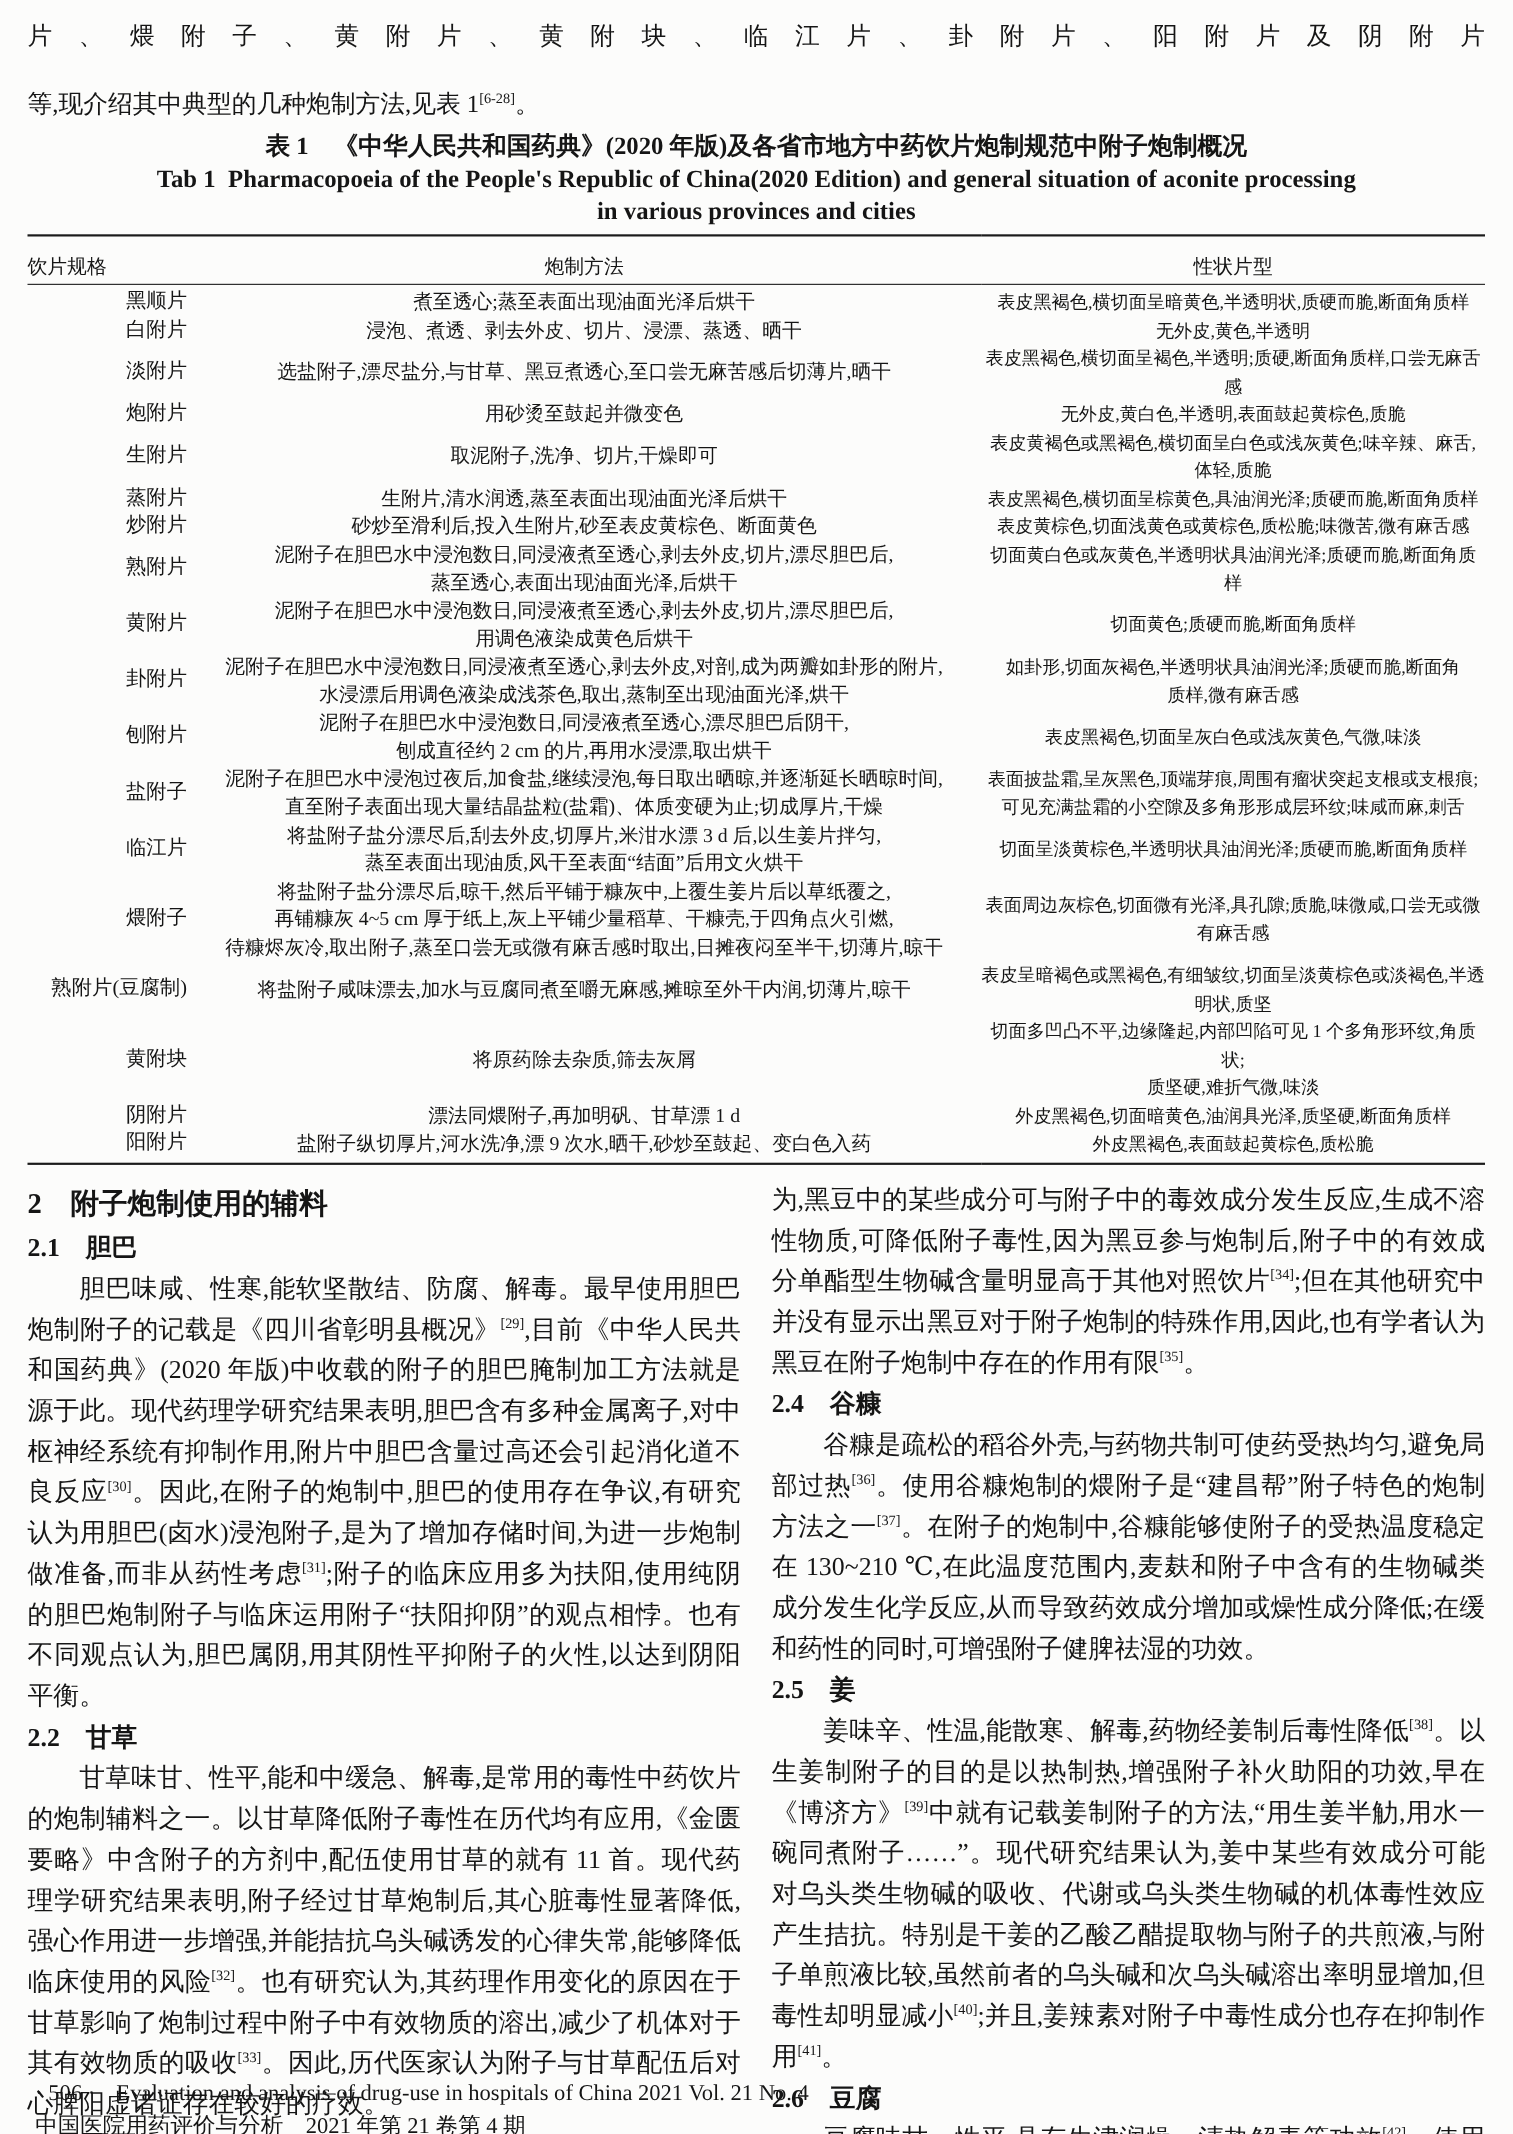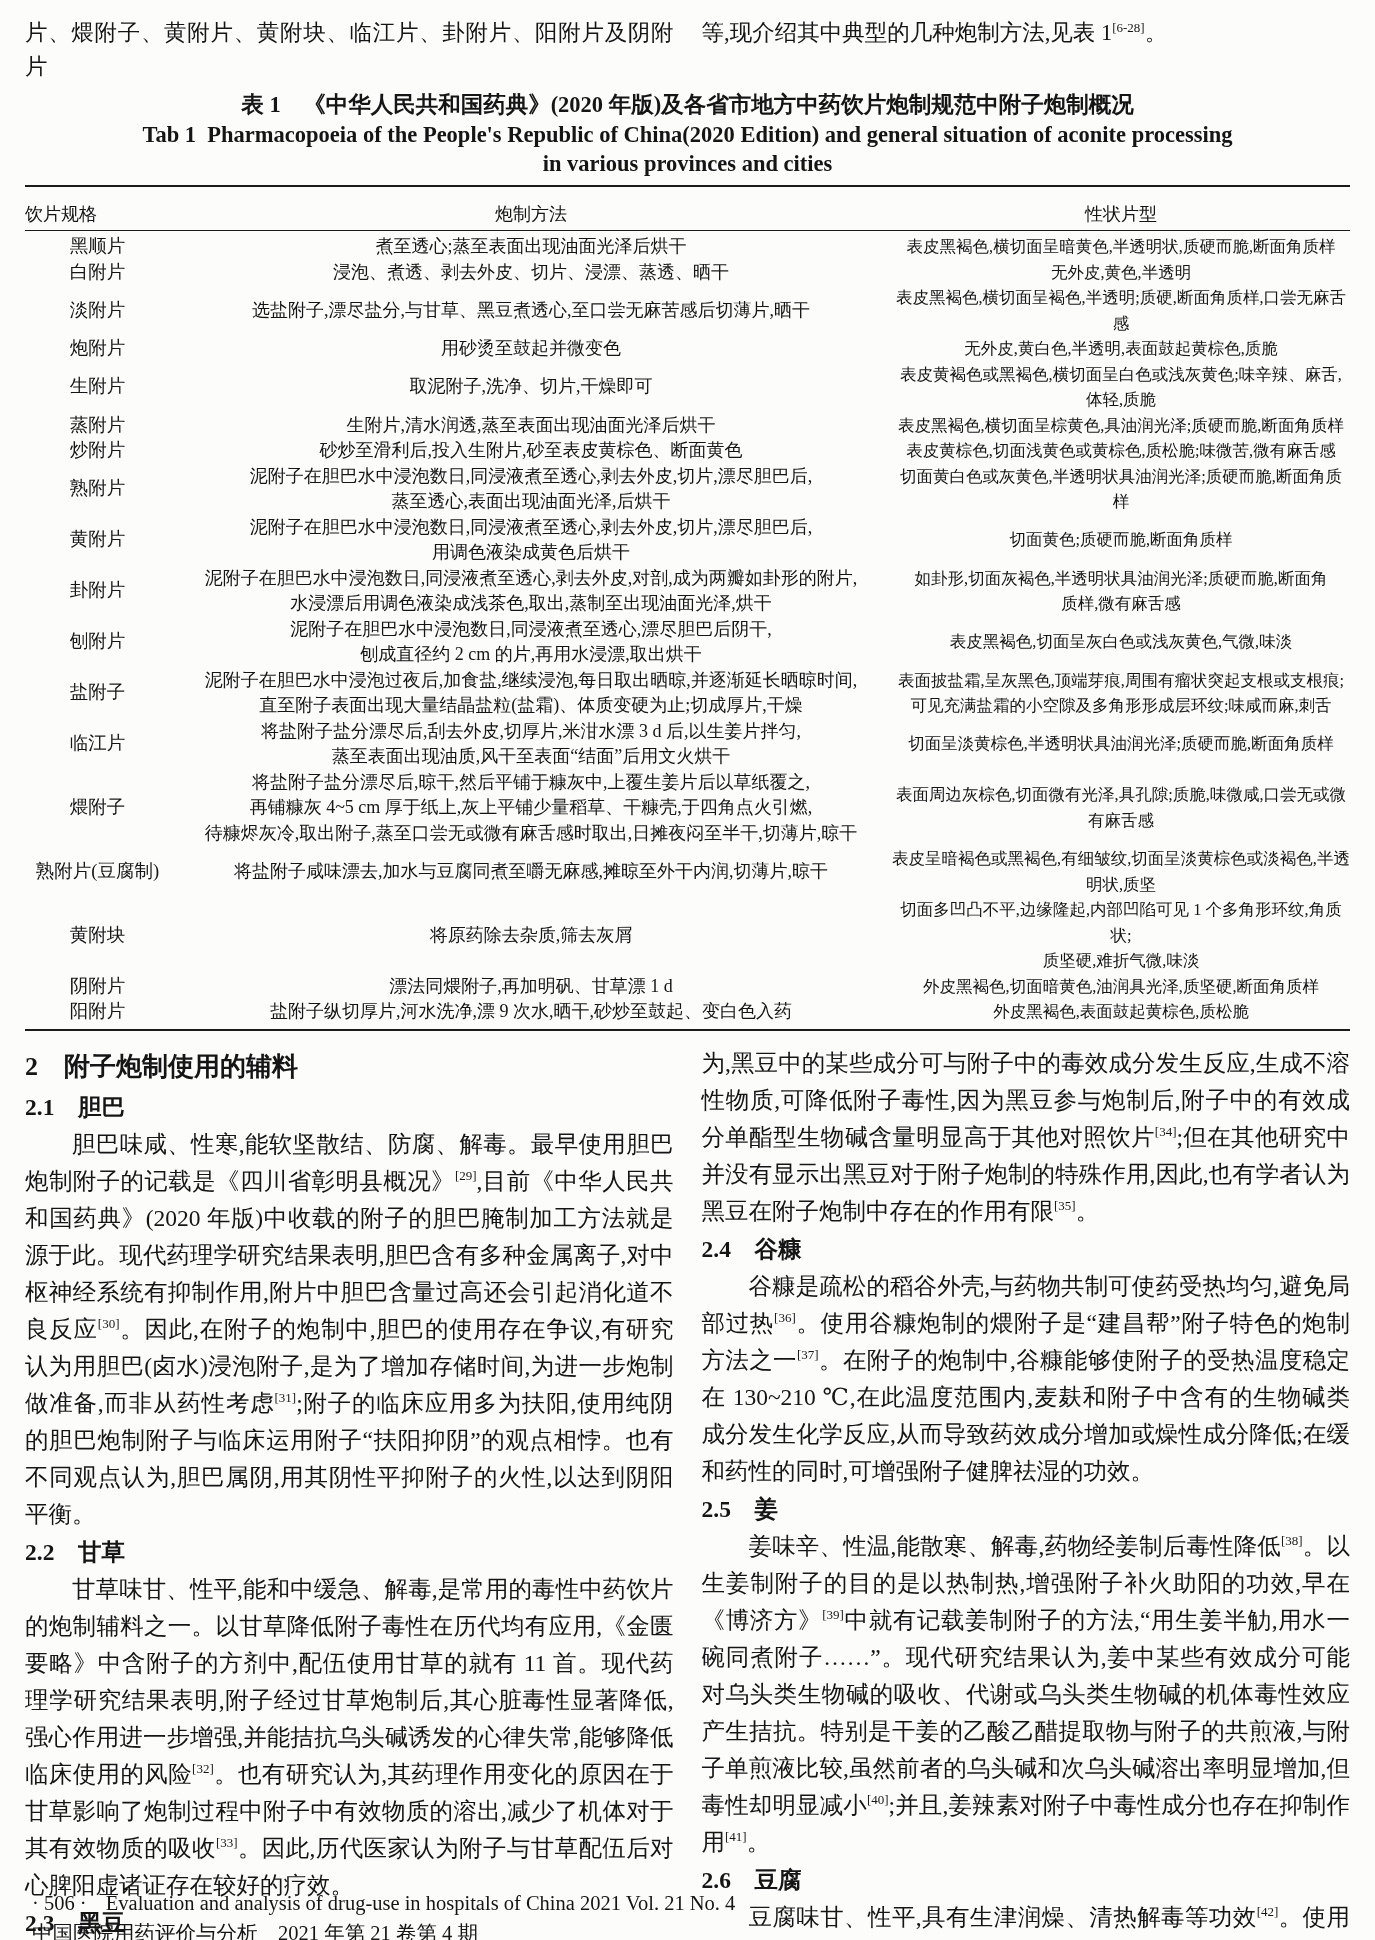--- a/index.html
+++ b/index.html
@@ -5,42 +5,42 @@
   * { box-sizing: border-box; }
   html, body { margin: 0; padding: 0; }
   body {
     width: 1375px; height: 1940px;
     background: #fcfcfb; color: #151515;
     font-family: "Liberation Serif", "DejaVu Serif", serif;
     position: relative; overflow: hidden;
   }
   .page { position: absolute; inset: 0; padding: 16px 25px 0 25px; }
 
-  .intro-row { display: flex; gap: 28px; }
+  .intro-row { display: flex; gap: 28px; flex-direction: column; }
   .intro-col { flex: 1; font-size: 22.5px; line-height: 34px; }
   .intro-left { text-align: justify; text-align-last: justify; }
 
   .caption-zh { margin-top: 5px; text-align: center; font-weight: 700; font-size: 22.5px; line-height: 31px; }
   .caption-en { text-align: center; font-weight: 700; font-size: 22.5px; line-height: 29px; }
 
   table.acon {
     width: 100%; border-collapse: collapse; margin-top: 7px;
     border-top: 2.5px solid #1b1b1b; border-bottom: 2.5px solid #1b1b1b;
   }
   .acon th {
     font-weight: 400; font-size: 18px; padding: 15px 0 4px;
     border-bottom: 1.5px solid #1b1b1b; text-align: center;
   }
   .acon th.c-name { text-align: left; width: 145px; }
   .acon th.c-method { width: 722px; }
   .acon td {
     font-size: 18px; line-height: 25.5px; vertical-align: middle;
     padding: 0; text-align: center;
   }
-  .acon td.c-name { text-align: center; font-size: 18.5px; }
+  .acon td.c-name { text-align: right; font-size: 18.5px; }
   .acon td.c-char { font-size: 16.5px; }
   .acon tbody tr:first-child td { padding-top: 3px; }
   .acon tbody tr:last-child td { padding-bottom: 4px; }
 
   .cols { display: flex; gap: 28px; margin-top: 14px; }
   .col { flex: 1; font-size: 23.5px; line-height: 37px; text-align: justify; }
   .h-sec { font-size: 26px; font-weight: 700; line-height: 43px; }
   .h-sub { font-weight: 700; line-height: 38px; }
   p.para { margin: 0; text-indent: 2em; }
   p.para.no-indent { text-indent: 0; }

